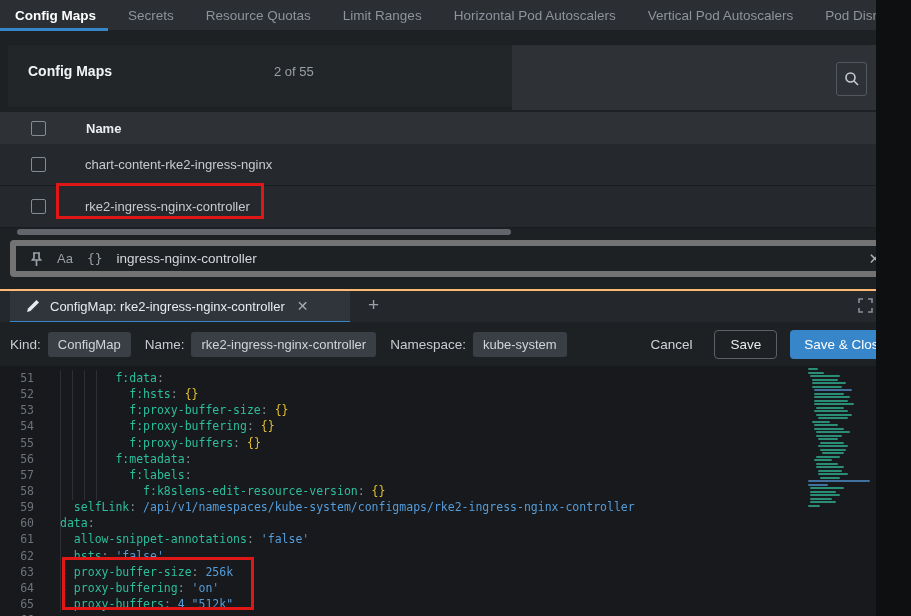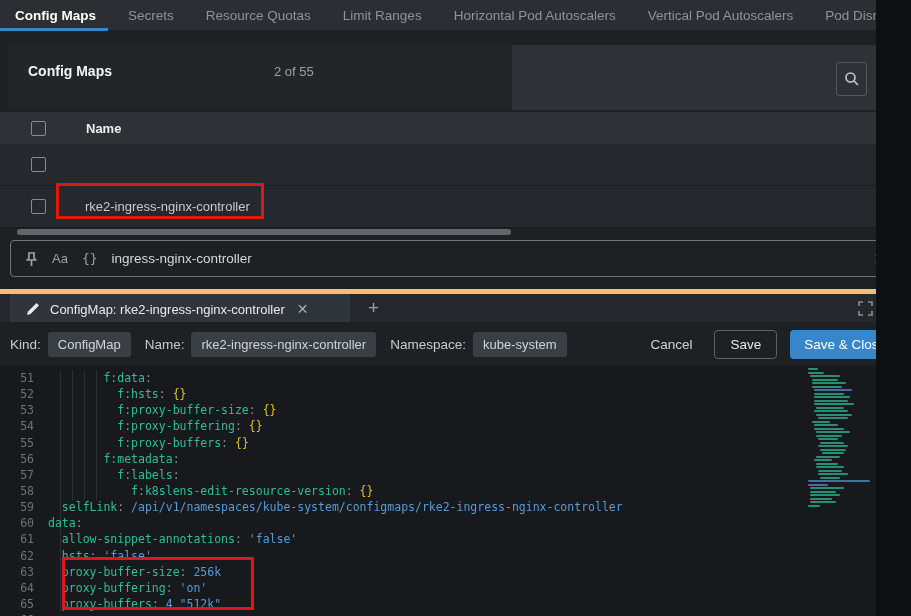--- a/index.html
+++ b/index.html
@@ -31,28 +31,28 @@
   .thead .cname { font-size:13px; font-weight:bold; color:#eceef0; margin-left:19px; }
   .rows { position:absolute; left:0; top:144px; width:911px; }
   .trow { width:911px; height:42px; background:#25282c; border-bottom:1px solid #1a1c1f;
           display:flex; align-items:center; cursor:pointer; }
   .trow .cname { font-size:13px; color:#c7cbd0; margin-left:18px; }
   .cbx { width:15px; height:15px; border:1.5px solid #868c93; border-radius:2px; margin-left:31px; margin-right:21px;
          flex:0 0 auto; cursor:pointer; }
   .hscroll { position:absolute; left:17px; top:229px; width:494px; height:6px; border-radius:3px; background:#62666c; cursor:pointer; }
 
   
-  .searchbar { position:absolute; left:10px; top:240px; width:891px; height:37px; border:1px solid #737373;
+  .searchbar { position:absolute; left:10px; top:240px; width:891px; height:37px; border:6px solid #737373;
                border-radius:4px; display:flex; align-items:center; background:#1e2124; }
   .searchbar .tool { color:#9aa0a7; font-size:13px; margin-left:14px; cursor:pointer; }
   .searchbar .query { color:#d4d7db; font-size:13.5px; margin-left:14px; flex:1; }
   .searchbar .x { color:#aab0b6; font-size:15px; margin-right:14px; cursor:pointer; }
 
   
-  .dockstrip { position:absolute; left:0; top:289px; width:911px; height:33px; background:#24272b; border-top:5px solid #fdba74; }
+  .dockstrip { position:absolute; left:0; top:289px; width:911px; height:33px; background:#24272b; border-top:2px solid #fdba74; }
   .docktab { position:absolute; left:10px; top:0; width:340px; height:30px; background:#30353b;
              display:flex; align-items:center; cursor:pointer; }
   .docktab .title { color:#e8eaed; font-size:13px; margin-left:10px; }
   .docktab .x { color:#a8adb4; font-size:14px; margin-left:12px; }
   .docktab-underline { position:absolute; left:10px; top:30px; width:340px; height:3px; background:#3786c9; }
   .dockplus { position:absolute; left:362px; top:3px; color:#9aa0a7; font-size:19px; cursor:pointer; padding:0 6px; }
   .dockicons { position:absolute; right:12px; top:7px; display:flex; gap:14px; align-items:center; }
 
   
   .etoolbar { position:absolute; left:0; top:322px; width:911px; height:44px; background:#1e2124;
@@ -66,21 +66,21 @@
               padding:6px 15px; margin-right:13px; cursor:pointer; }
   .btn-saveclose { color:#ffffff; font-size:13.5px; background:#3786c9; border:none; border-radius:4px;
                    padding:7px 14px; margin-right:11px; cursor:pointer; }
 
   
   .editor { position:absolute; left:0; top:366px; width:911px; height:250px; background:#17191c; overflow:hidden;padding-left:40px; }
   .codelines { position:absolute; left:0; top:4px; }
   .cl { position:relative; height:16.15px; line-height:16.15px; white-space:pre;
         font-family:"DejaVu Sans Mono", monospace; font-size:11.5px; }
   .cl .ln { position:absolute; left:0; width:34px; text-align:right; color:#6e737b; }
-  .cl .lt { position:absolute; left:48px; }
+  .cl .lt { position:absolute; left:60px; }
   .seg-s { color:#9ba1a8; } .seg-k { color:#2dbe9d; } .seg-p { color:#8a9199; }
   .seg-v { color:#559cd9; } .seg-b { color:#e0c030; }
   .guide { position:absolute; width:1px; background:#2c3036; }
   .minimap { position:absolute; left:806px; top:2px; width:85px; cursor:pointer; }
   .mmbar { height:2px; margin-bottom:1.5px; border-radius:1px; }
   .vscroll { position:absolute; left:897px; top:0; width:14px; height:250px; background:#1d2023; cursor:pointer; }
   .vthumb { position:absolute; left:2px; top:0; width:10px; height:140px; background:#2b2f34; border-radius:4px; }
 
   
   .redbox { position:absolute; border:3px solid #e01717; z-index:5; pointer-events:none; }
@@ -126,20 +126,21 @@
     </span>
   </div>
 
   <div class="thead">
     <span class="cbx" style="margin-left:31px;"></span>
     <span class="cname">Name</span>
   </div>
   <div class="rows" id="rows">
       <div class="trow">
         <span class="cbx"></span>
+        <span class="cname">chart-content-rke2-ingress-nginx</span>
       </div>
       <div class="trow">
         <span class="cbx"></span>
         <span class="cname">rke2-ingress-nginx-controller</span>
       </div>
     </div>
   <div class="hscroll"></div>
 
   <div class="searchbar">
     <span class="tool" style="margin-top:2px;">

